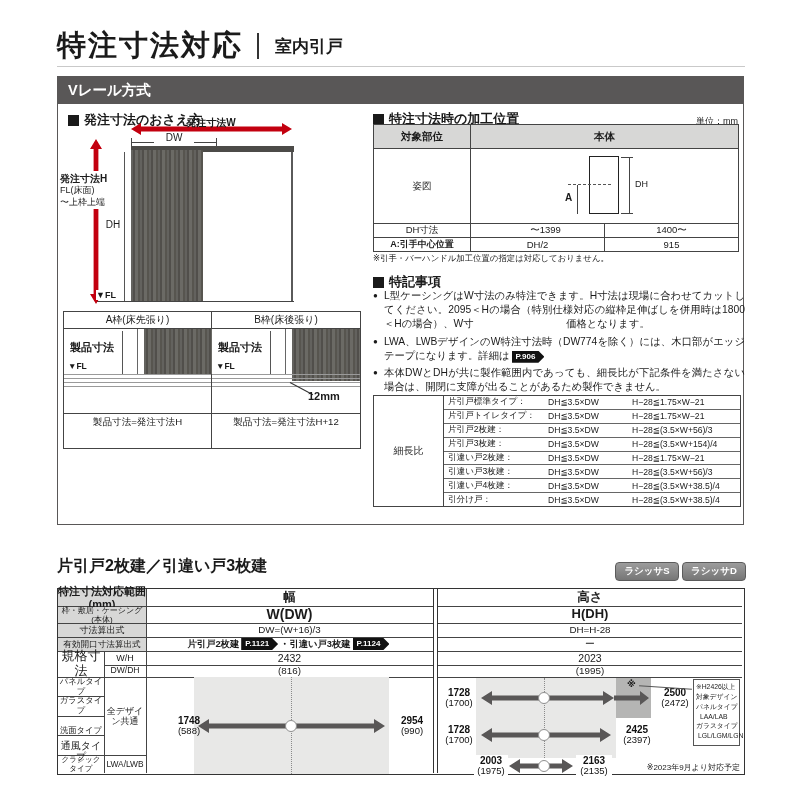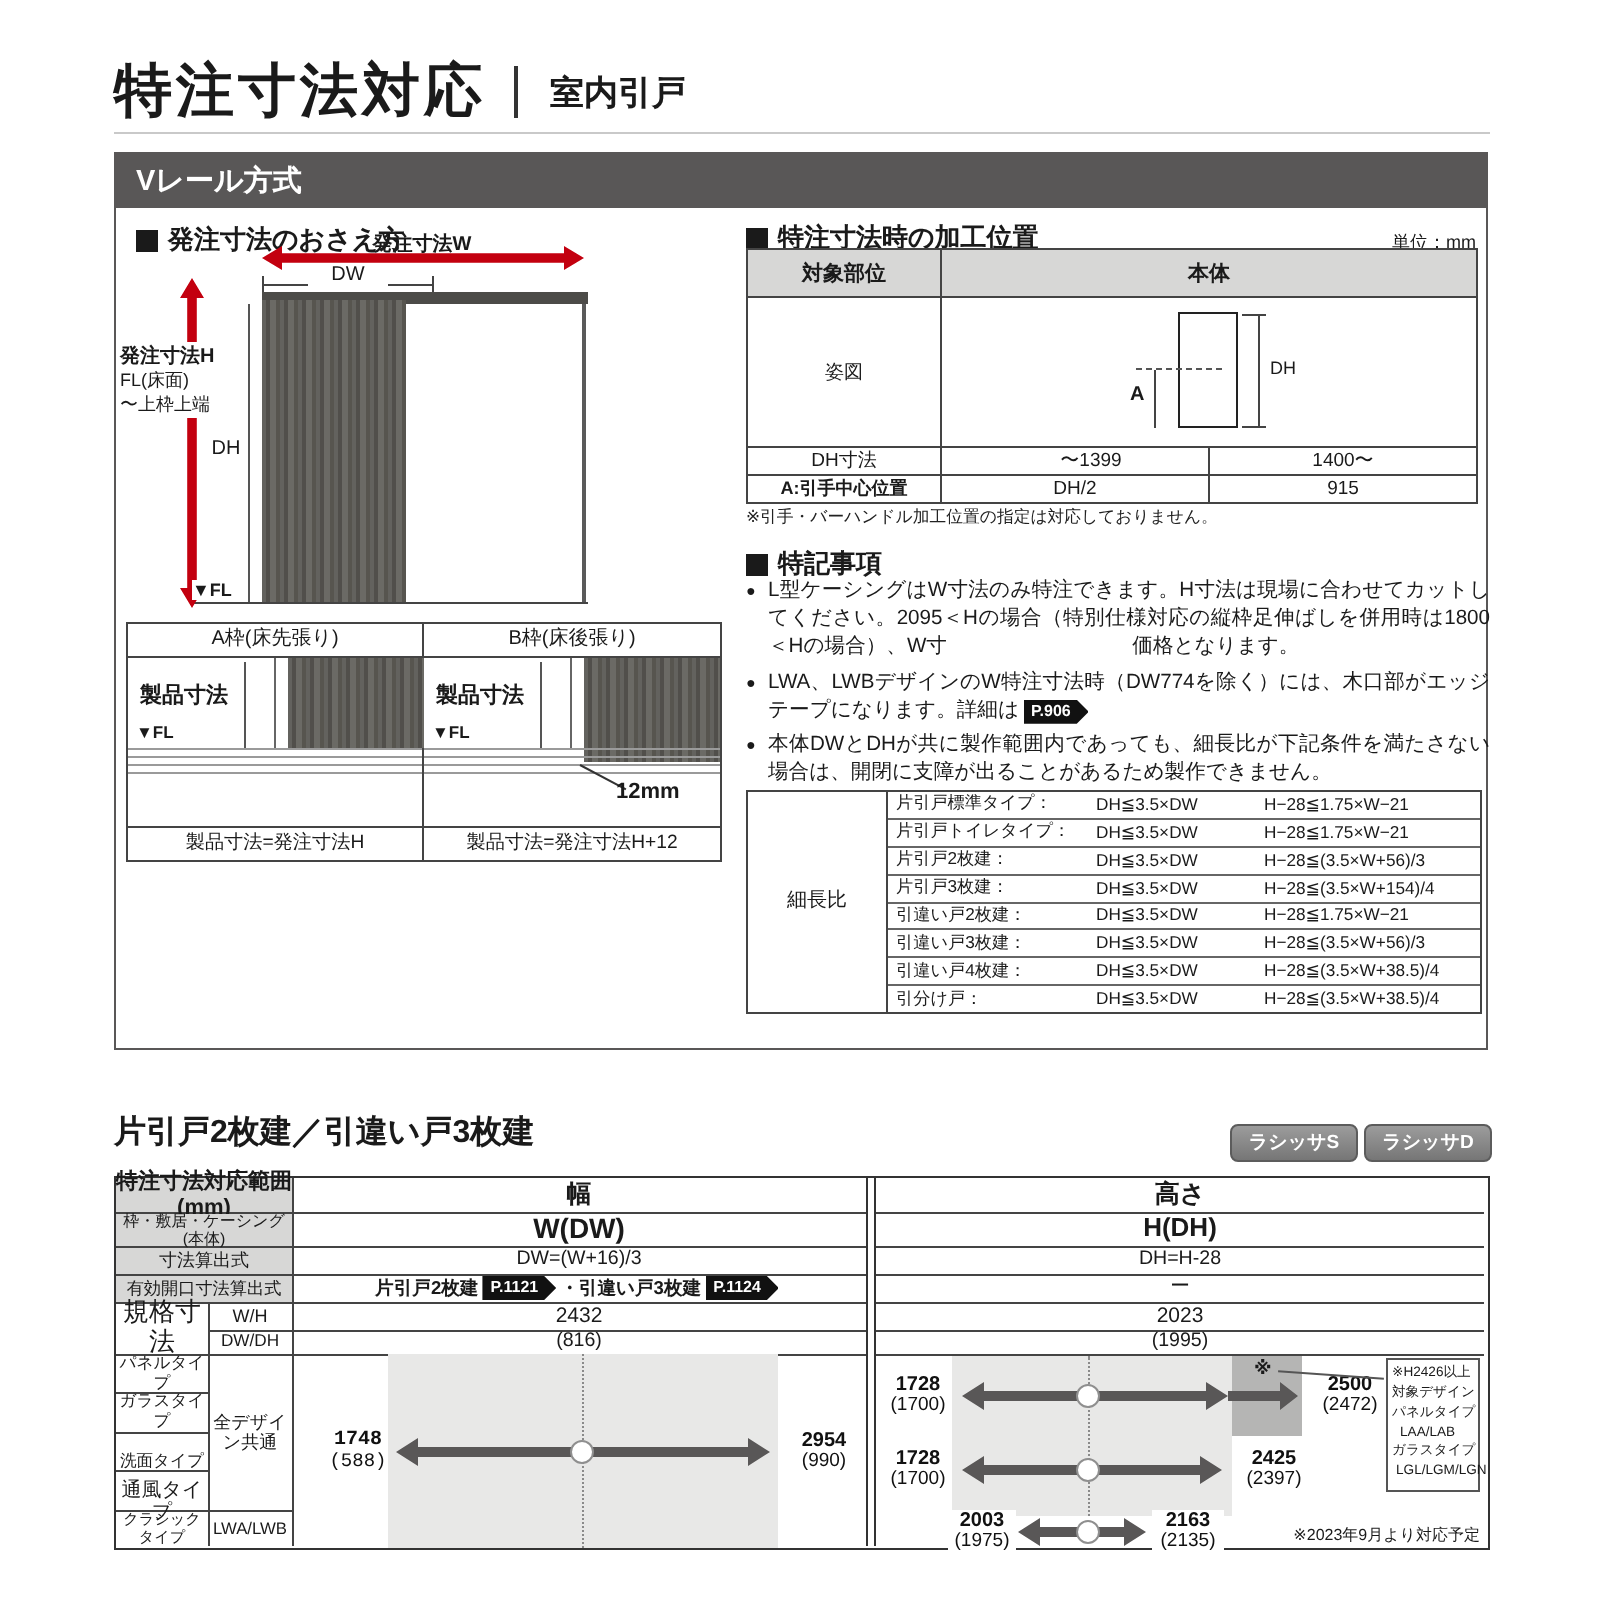--- a/index.html
+++ b/index.html
@@ -77,21 +77,21 @@
       <div class="abs" style="left:2px;top:94px;width:64px;font-size:9px;line-height:1.3;background:#fff;padding:1px 0;">
         <div style="font-weight:bold;font-size:10px;">発注寸法H</div>
         <div>FL(床面)</div>
         <div>〜上枠上端</div>
       </div>
       <div class="ln" style="left:66px;top:75px;width:1px;height:149px;background:#555;"></div>
       <div class="cell" style="left:44px;top:142px;width:22px;font-size:10px;background:#fff;">DH</div>
       <div class="abs" style="left:38px;top:213px;font-size:9px;font-weight:bold;background:#fff;">▼FL</div>
     </div>
 
-    <div class="abs" style="left:5px;top:234px;width:298px;height:120px;border:1px solid #444;box-sizing:border-box;display:flex;justify-content:flex-end;">
+    <div class="abs" style="left:5px;top:234px;width:298px;height:138px;border:1px solid #444;box-sizing:border-box;display:flex;justify-content:flex-end;">
 
       <div style="width:50%;border-right:1px solid #444;box-sizing:border-box;position:relative;">
         <div class="cell" style="left:0;top:0;width:100%;height:17px;border-bottom:1px solid #444;box-sizing:border-box;font-size:10px;">A枠(床先張り)</div>
         <div class="abs wood" style="left:80px;top:17px;width:68px;height:45px;"></div>
         <div class="ln" style="left:73px;top:17px;width:1px;height:45px;background:#666;"></div>
         <div class="ln" style="left:58px;top:19px;width:1px;height:43px;background:#555;"></div>
         <div class="abs" style="left:6px;top:28px;font-size:11px;font-weight:bold;background:#fff;">製品寸法</div>
         <div class="abs" style="left:4px;top:49px;font-size:8.5px;font-weight:bold;">▼FL</div>
         <div class="abs hatch" style="left:0;top:62px;width:100%;height:13px;"></div>
         <div class="cell" style="left:0;top:101px;width:100%;height:17px;border-top:1px solid #444;box-sizing:border-box;font-size:9.6px;">製品寸法=発注寸法H</div>
@@ -268,21 +268,21 @@
     <div class="cell" style="left:0;top:152px;width:46px;height:20px;font-size:10px;z-index:2;">通風タイプ</div>
     <div class="cell" style="left:0;top:166px;width:46px;height:19px;font-size:7.6px;z-index:2;">クラシックタイプ</div>
     <div class="cell" style="left:46px;top:88px;width:42px;height:78px;font-size:9px;z-index:2;">全デザイン共通</div>
     <div class="cell" style="left:46px;top:166px;width:42px;height:19px;font-size:8.4px;z-index:2;">LWA/LWB</div>
 
     <div class="abs" style="left:88px;top:88px;width:287px;height:97px;z-index:1;">
       <div class="abs" style="left:48px;top:0;width:195px;height:97px;background:#e8e8e7;"></div>
       <div class="dot-v" style="left:145px;top:0;height:97px;"></div>
       <div class="dblh" style="left:52px;top:42px;width:187px;"></div>
       <div class="knob" style="left:139px;top:43px;"></div>
-      <div class="rlabel" style="left:12px;top:38px;width:42px;font-family:Liberation Mono, monospace;">
+      <div class="rlabel" style="left:22px;top:38px;width:42px;">
         <div>1748</div>
         <div class="sub">(588)</div>
       </div>
       <div class="rlabel" style="left:246px;top:38px;width:40px;">
         <div>2954</div>
         <div class="sub">(990)</div>
       </div>
     </div>
 
     <div class="abs" style="left:380px;top:88px;width:304px;height:97px;z-index:1;">

